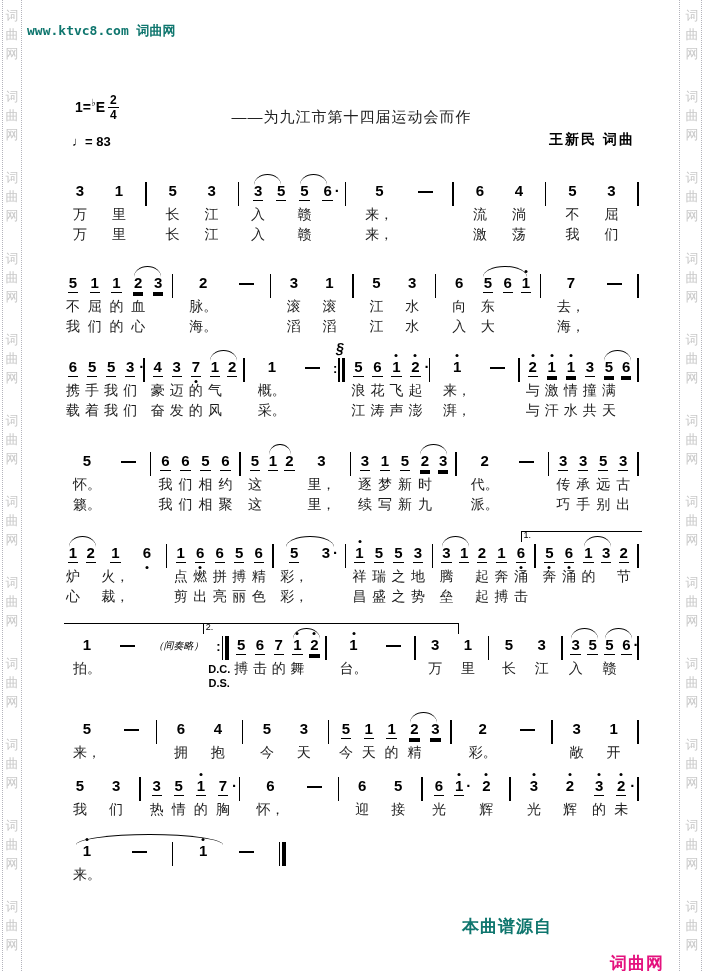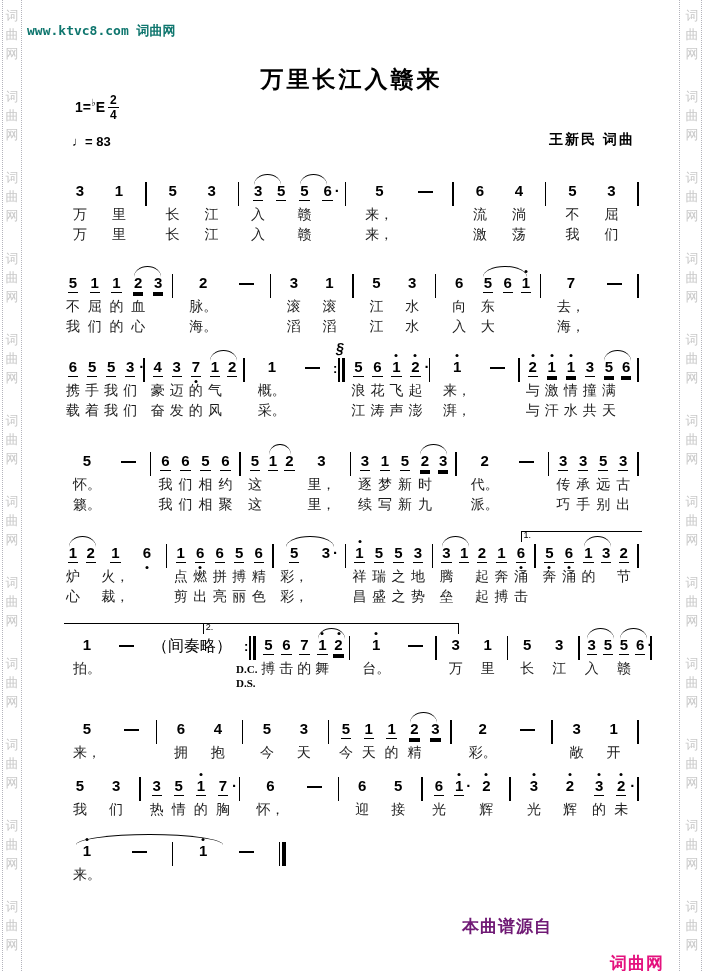--- a/index.html
+++ b/index.html
@@ -37,39 +37,39 @@
   .wq{padding:0 9px;}
   .nrow{position:relative;height:22px;display:flex;justify-content:center;align-items:flex-start;}
   .dg{font-size:15px;font-weight:bold;line-height:17px;padding:0 1px 1px;}
   .u1{border-bottom:1.5px solid #000;}
   .u2{border-bottom:1.5px solid #000;box-shadow:0 3px 0 0 #000;}
   .odot{position:absolute;width:3px;height:3px;background:#000;border-radius:50%;left:50%;transform:translateX(-50%);}
   .odot.hi{top:-4px;}
   .odot.lo{bottom:-3px;}
   .aug{position:absolute;right:-7px;top:0;font-size:15px;font-weight:bold;line-height:17px;}
   .dash{display:inline-block;width:15px;height:2px;background:#000;margin-top:9px;}
-  .txt{font-size:16px;line-height:20px;white-space:nowrap;}
+  .txt{font-size:10px;line-height:20px;white-space:nowrap;font-style:italic;}
   .lyr{height:20px;font-size:14px;line-height:21px;color:#1c1c1c;white-space:nowrap;}
   .tie{position:absolute;top:-8px;left:25%;width:150%;height:10px;
        border-top:1.5px solid #000;border-radius:50% 50% 0 0/100% 100% 0 0;}
   .bar{width:1.5px;height:24px;background:#000;margin:0 3px;flex:none;}
   .rbar,.endbar{display:flex;align-items:stretch;height:24px;margin:0 3px;position:relative;flex:none;}
   .rdots{font-size:13px;font-weight:bold;line-height:22px;margin-right:1px;}
   .thin{width:1.5px;background:#000;margin-right:2px;}
   .thick{width:3.5px;background:#000;}
   .segno{position:absolute;top:-18px;left:3px;font-size:14px;font-weight:bold;font-style:italic;}
-  .dcds{position:absolute;top:26px;left:-8px;font-size:11px;font-weight:bold;line-height:1.3;text-align:left;font-family:Liberation Serif, serif;}
+  .dcds{position:absolute;top:26px;left:-8px;font-size:11px;font-weight:bold;line-height:1.3;text-align:center;}
   
   .volta{position:absolute;top:3px;height:10px;border-top:1.3px solid #000;}
   .vlabel{position:absolute;left:2px;top:-1px;font-size:9px;line-height:9px;}
   .v1-s5{left:79%;right:0;border-left:1.3px solid #000;}
   .vline-s6{left:0;width:24%;}
   .v2-s6{left:24%;width:44%;border-left:1.3px solid #000;border-right:1.3px solid #000;}
   
-  .footer-src{position:absolute;left:462px;top:915px;font-size:17px;font-weight:bold;color:#701a75;letter-spacing:1px;}
+  .footer-src{position:absolute;left:462px;top:915px;font-size:17px;font-weight:bold;color:#0f766e;letter-spacing:1px;}
   .footer-site{position:absolute;left:610px;top:915px;font-size:17px;font-weight:bold;color:#e4127e;letter-spacing:1px;margin-top:37px;}
 </style>
 </head>
 <body>
 
 <div class="page">
 
   <div class="vdot vd1"></div>
   <div class="vdot vd2"></div>
   <div class="vdot vd3"></div>
@@ -195,21 +195,21 @@
       </div>
       <div class="wmgrp">
         <div>词</div>
         <div>曲</div>
         <div>网</div>
       </div>
     </div>
 
   <div class="redwm">www.ktvc8.com 词曲网</div>
 
-  <div class="title">万里长江入赣来</div>
+  <div class="subtitle">——为九江市第十四届运动会而作</div>
   <div class="credit">王新民  词曲</div>
 
   <div class="keysig">
     <span>1=</span><sup>♭</sup><span>E</span><span class="frac"><span class="num">2</span><span class="den">4</span></span>
   </div>
   <div class="tempo">♩= 83</div>
 
   <div class="sys s1" id="sys1">
       <div class="col wq">
         <div class="nrow">

